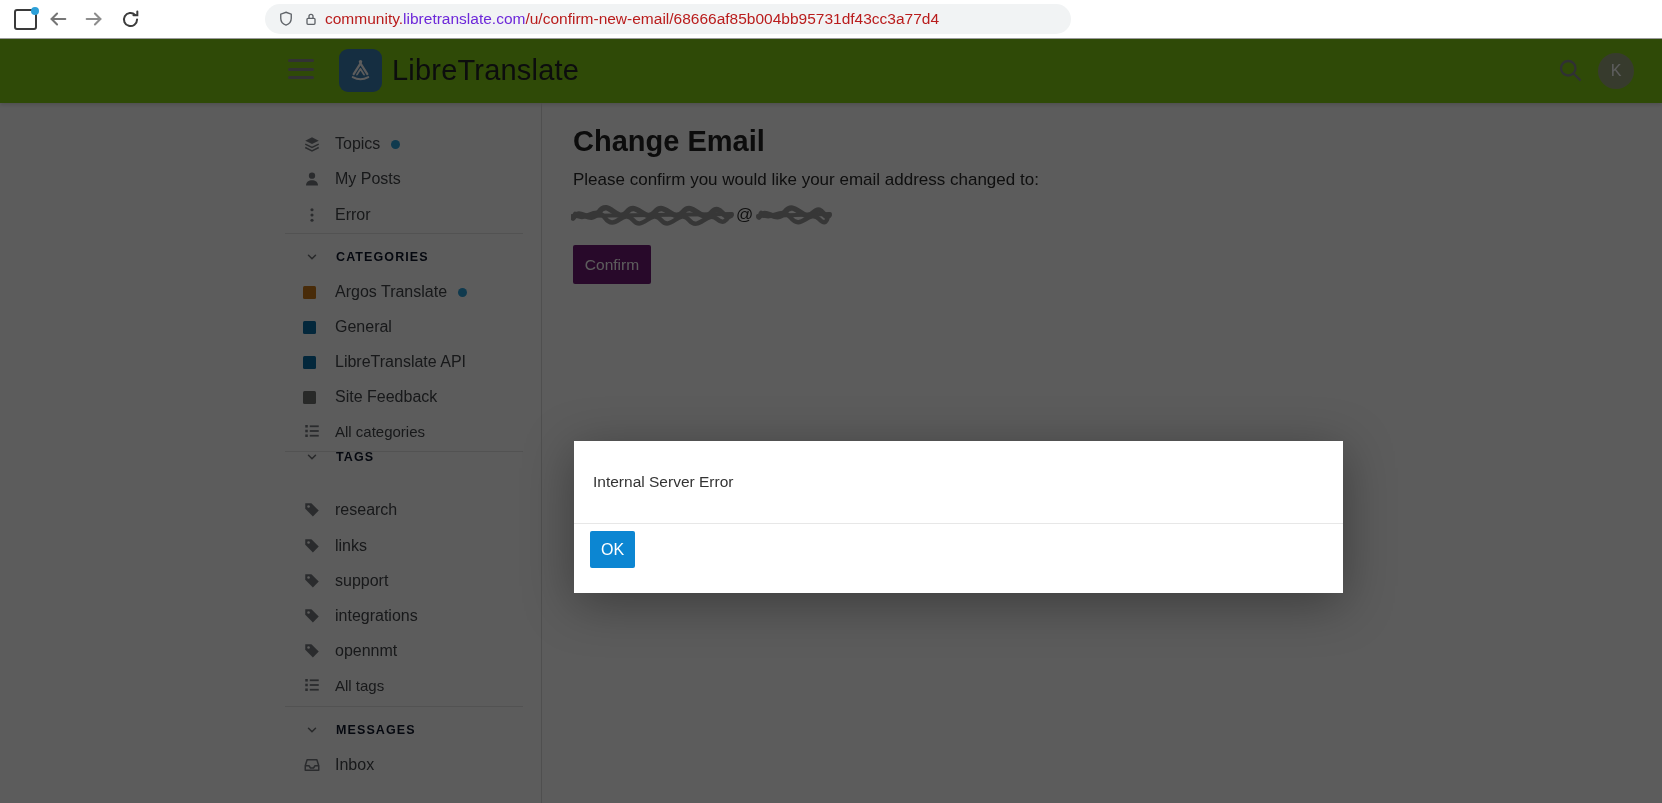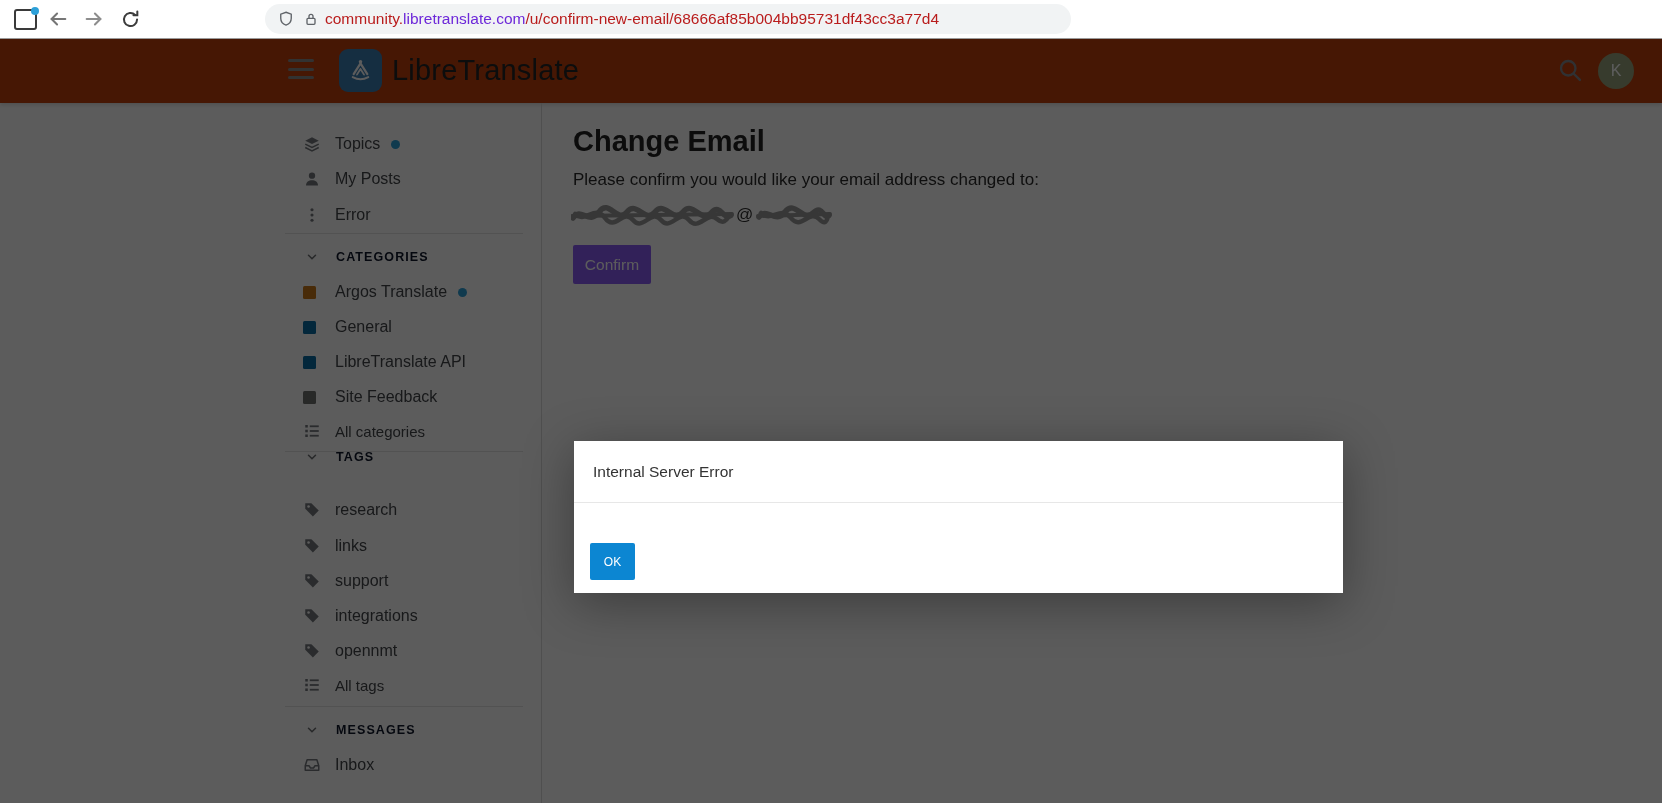--- a/index.html
+++ b/index.html
@@ -18,21 +18,21 @@
   .urlbar{position:absolute;left:265px;top:4px;width:806px;height:30px;background:#f1f3f4;
     border-radius:15px;display:flex;align-items:center;padding:0 12px;box-sizing:border-box;}
   .urlbar .url{font-size:15.5px;white-space:nowrap;overflow:hidden;margin-left:6px;}
   .url .dim{color:#b91c1c;}
   .url .domain{color:#6d28d9;}
   
   .page{position:absolute;left:0;top:39px;width:1662px;height:764px;background:#fff;}
   .overlay{position:absolute;left:0;top:39px;width:1662px;height:764px;
     background:rgba(0,0,0,0.64);z-index:50;}
   
-  .site-header{position:absolute;left:0;top:0;width:1662px;height:64px;background:#c2410c;
+  .site-header{position:absolute;left:0;top:0;width:1662px;height:64px;background:#84cc16;
     box-shadow:0 2px 4px rgba(0,0,0,0.14);}
   .hamburger{position:absolute;left:288px;top:20px;width:26px;height:24px;cursor:pointer;}
   .hamburger span{display:block;width:26px;height:3px;background:#8b8b8b;border-radius:2px;margin:0 0 5.5px 0;}
   .logo-square{position:absolute;left:339px;top:10px;width:43px;height:43px;border-radius:9px;
     display:flex;align-items:center;justify-content:center;}
   .site-name{position:absolute;left:392px;top:15px;font-size:29px;font-weight:500;color:#222426;letter-spacing:.2px;}
   .hdr-search{position:absolute;left:1556px;top:17px;width:30px;height:30px;}
   .avatar{position:absolute;left:1598px;top:14px;width:36px;height:36px;border-radius:50%;
     display:flex;align-items:center;justify-content:center;color:#fff;font-size:16px;}
   
@@ -50,24 +50,24 @@
   .page-title{position:absolute;left:573px;top:125px;font-size:29px;font-weight:bold;color:#222;}
   .instruction{position:absolute;left:573px;top:170px;font-size:17px;color:#2b2b2b;}
   .email-redaction{position:absolute;left:571px;top:201px;width:270px;height:30px;}
   .email-at{position:absolute;left:736px;top:205px;font-size:17px;color:#2e2e2e;}
   .btn{display:flex;align-items:center;justify-content:center;color:#fff;
     font-size:15.5px;border-radius:2px;cursor:pointer;border:none;}
   .confirm-btn{position:absolute;left:573px;top:245px;width:78px;height:39px;}
   
   .modal{position:absolute;left:574px;top:441px;width:769px;height:152px;background:#fff;z-index:60;
     box-shadow:0 10px 50px rgba(0,0,0,0.35);}
-  .modal-body{position:absolute;left:0;top:0;width:769px;height:62px;border-bottom:1px solid #e7e7e7;
+  .modal-body{position:absolute;left:0;top:0;width:769px;height:83px;border-bottom:1px solid #e7e7e7;
     display:flex;align-items:center;padding-left:19px;box-sizing:border-box;}
   .modal-message{font-size:15.5px;color:#333;}
-  .ok-btn{position:absolute;left:16px;top:102px;width:45px;height:37px;font-size:12px;}
+  .ok-btn{position:absolute;left:16px;top:90px;width:45px;height:37px;font-size:16px;}
 </style>
 </head>
 <body>
 
 <div class="chrome">
   <div class="tabicon">
     <div class="bluedot" style="background: rgb(45, 160, 216);"></div>
   </div>
   <div class="navbtn" style="left:44px;">
     <svg width="22" height="22" viewBox="0 0 24 24" fill="none" stroke="#767676" stroke-width="2.2" stroke-linecap="round" stroke-linejoin="round">
@@ -268,21 +268,21 @@
   <svg class="email-redaction" style="top:162px;" viewBox="0 0 270 30" fill="none" stroke="#9a9a9a" stroke-linecap="round">
     <path d="M2 17 C10 5,18 25,28 11 S46 23,56 11 S74 23,84 11 S102 23,112 11 S130 23,140 12 S152 21,160 14" stroke-width="5.5"></path>
     <path d="M4 13 C14 23,24 3,34 17 S52 7,62 19 S80 7,90 19 S108 7,118 19 S136 9,146 18 158 10 160 15" stroke-width="4.5"></path>
     <path d="M1 15 L161 13" stroke-width="4"></path>
     <path d="M188 16 C196 5,204 24,214 11 S232 22,242 12 S252 20,258 14" stroke-width="5.5"></path>
     <path d="M190 12 C200 22,210 4,220 17 S238 8,248 18 256 11 258 15" stroke-width="4.5"></path>
     <path d="M187 15 L259 13" stroke-width="4"></path>
   </svg>
   <div class="email-at" style="top:166px;">@</div>
 
-  <div class="btn confirm-btn" style="top: 206px; background: #8b5cf6;">Confirm</div>
+  <div class="btn confirm-btn" style="top: 206px; background: #701a75;">Confirm</div>
 
 </div>
 
 <div class="overlay"></div>
 
 <div class="modal">
   <div class="modal-body">
     <span class="modal-message">Internal Server Error</span>
   </div>
   <div class="btn ok-btn" style="background: rgb(12, 134, 210);">OK</div>

